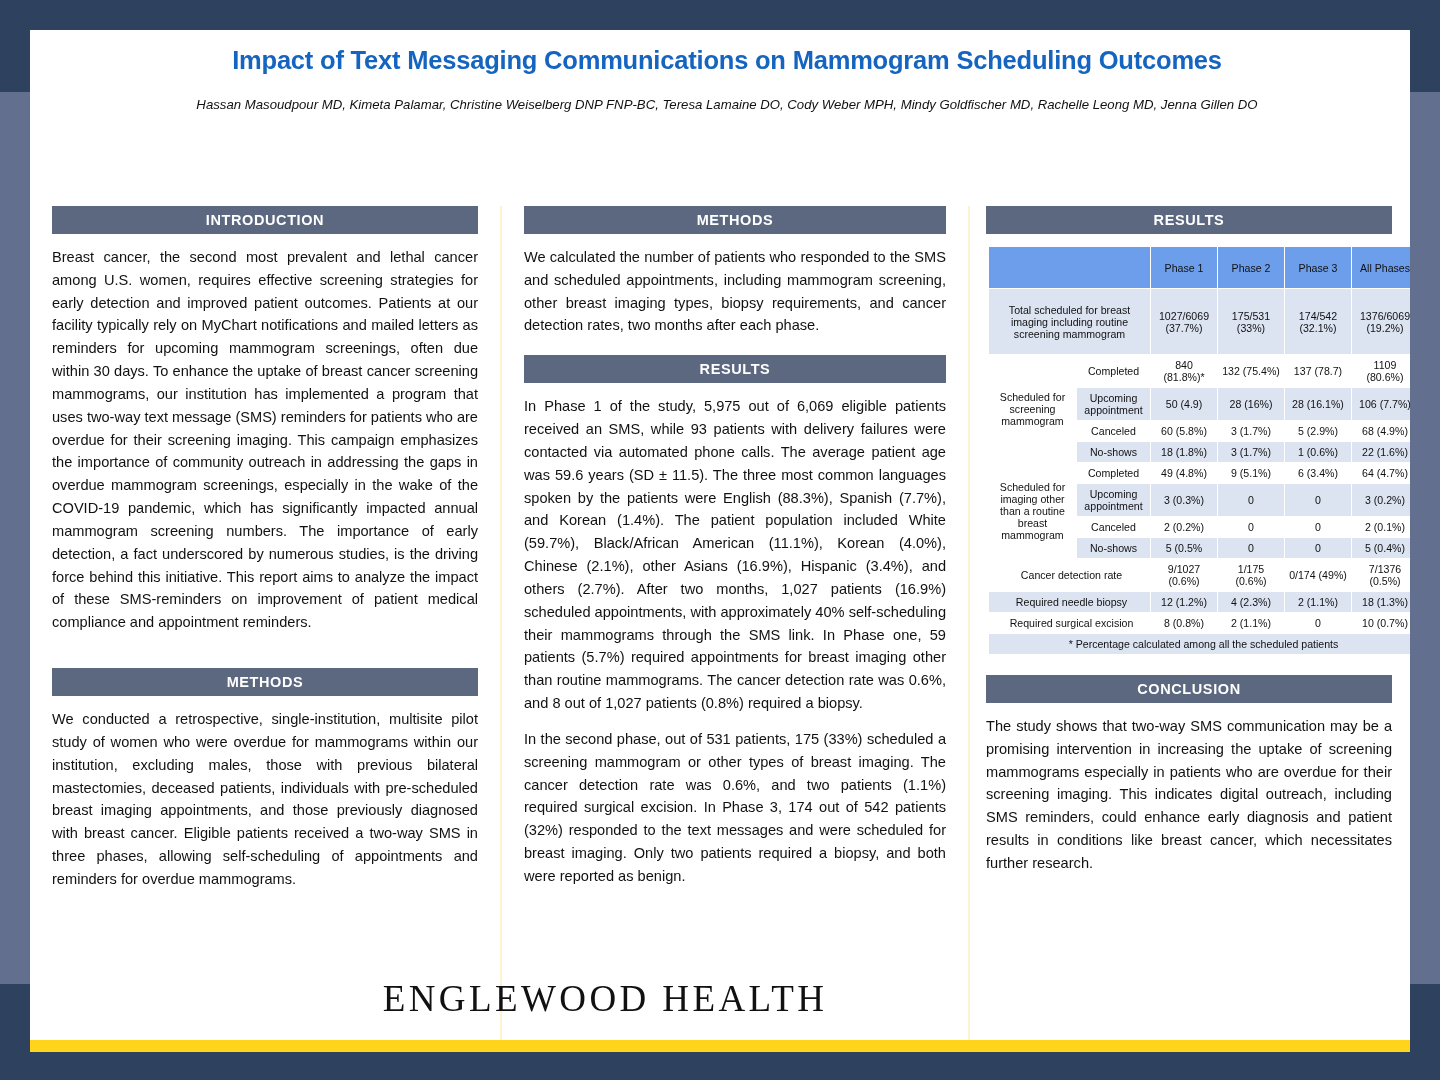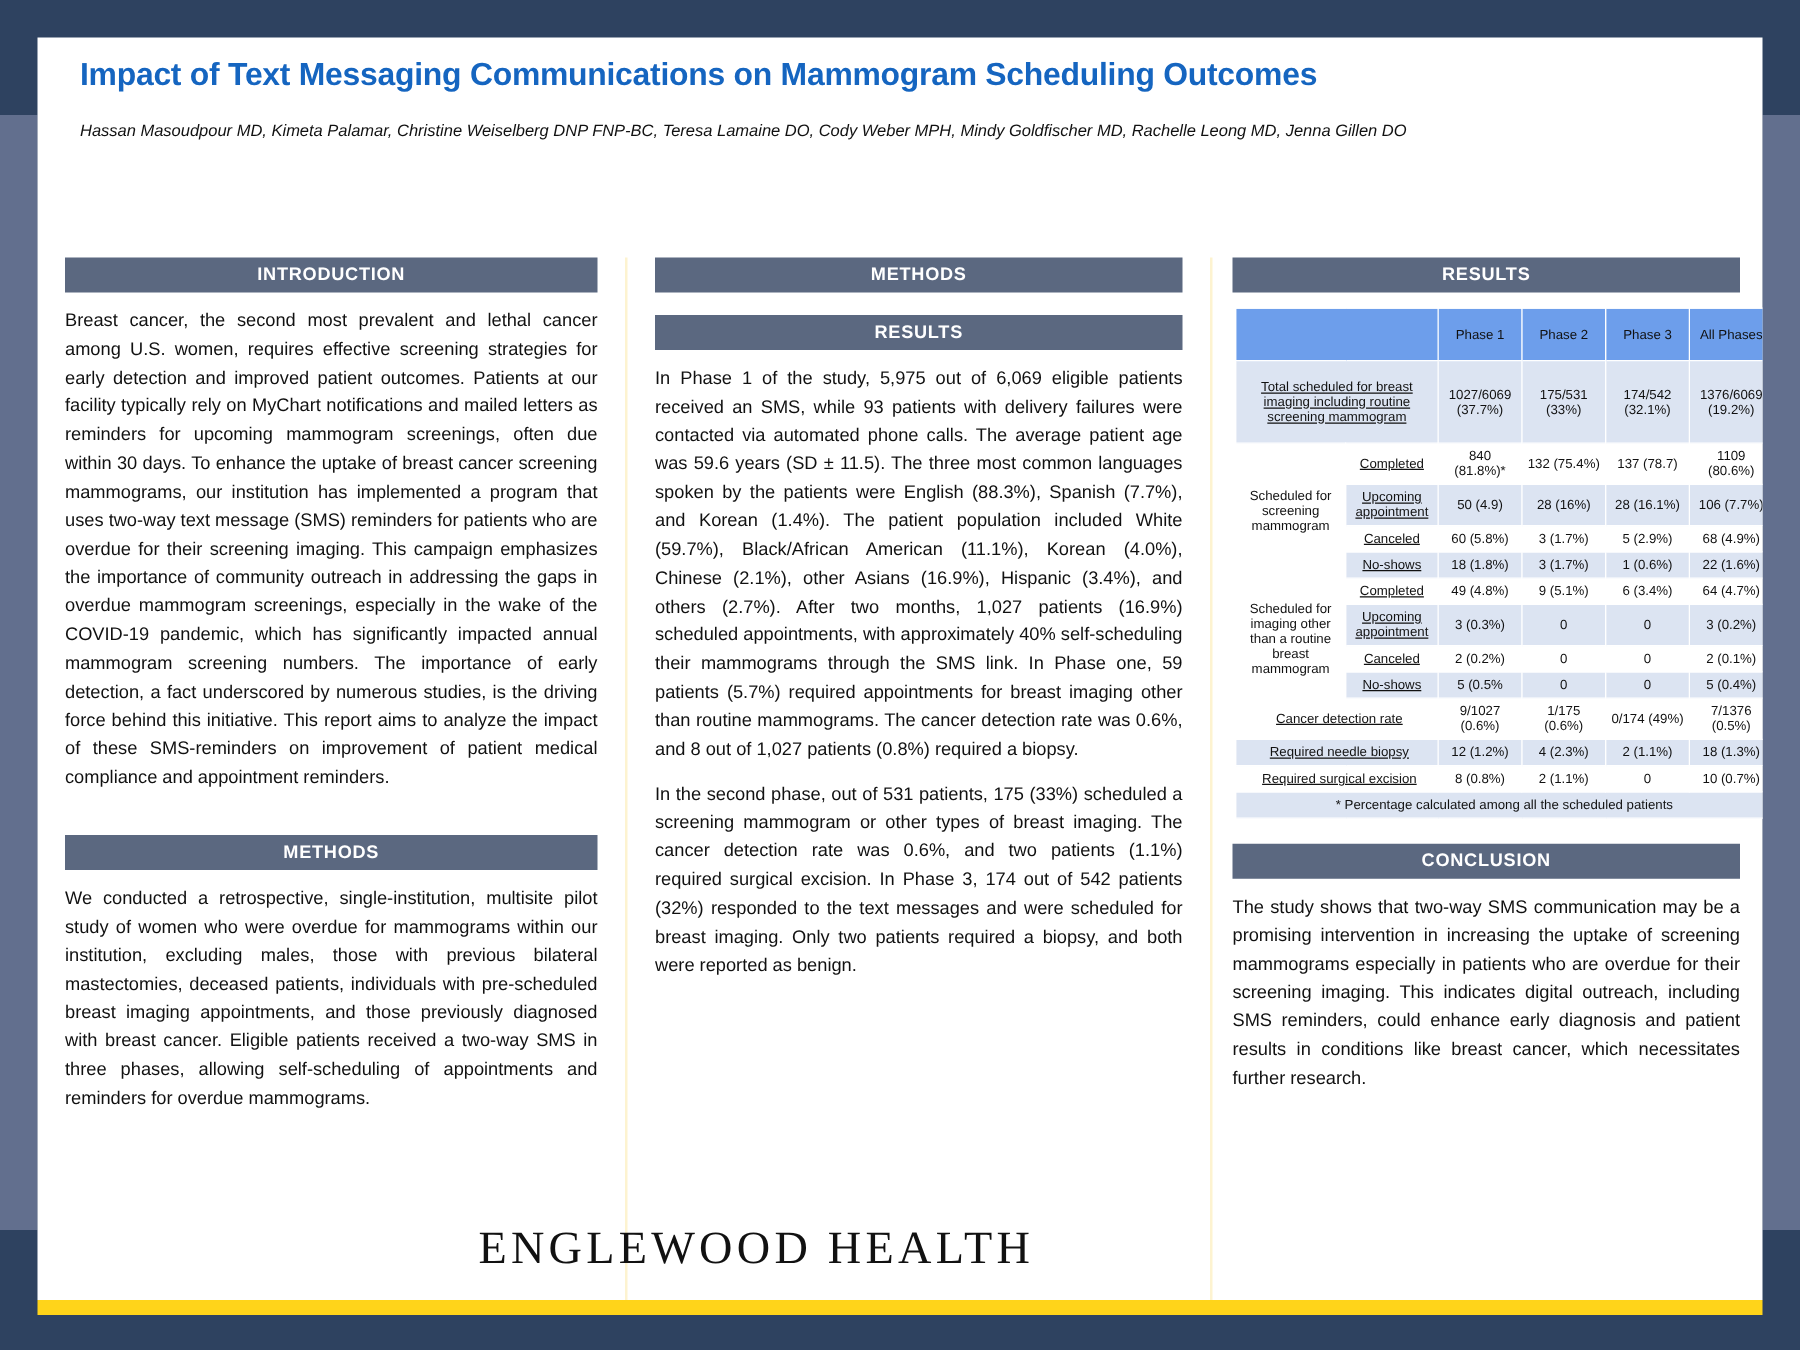--- a/index.html
+++ b/index.html
@@ -49,20 +49,21 @@
     left: 30px;
     top: 1040px;
     width: 1380px;
     height: 12px;
     background: #ffd41a;
   }
 
   
   #title-block {
     padding: 14px 20px 0 34px;
+    text-align: center;
   }
   .poster-title {
     color: #1565c0;
     font-size: 25.5px;
     font-weight: bold;
     line-height: 1.33;
     letter-spacing: -0.2px;
   }
   #authors {
     margin-top: 18px;
@@ -133,21 +134,21 @@
     vertical-align: middle;
     font-weight: normal;
   }
   table.results thead th {
     background: #6d9eeb;
     height: 42px;
     font-size: 10.6px;
   }
   th.corner-blank { background: #6d9eeb; }
 
-  td.rowlabel    { text-align: left;   background: #ffffff; text-decoration: underline; }
+  td.rowlabel    { text-align: left;   background: #ffffff; }
   td.rowlabel.sh { background: #dce4f2; }
   td.grouplabel  { text-align: center; background: #ffffff; }
 
   tr.shade td   { background: #dce4f2; }
   tr.plain td   { background: #ffffff; }
   td.plain      { background: #ffffff !important; }
 
   td.footnote {
     text-align: left;
     background: #dce4f2;
@@ -204,20 +205,21 @@
         <p class="body-text">Breast cancer, the second most prevalent and lethal cancer among U.S. women, requires effective screening strategies for early detection and improved patient outcomes. Patients at our facility typically rely on MyChart notifications and mailed letters as reminders for upcoming mammogram screenings, often due within 30 days. To enhance the uptake of breast cancer screening mammograms, our institution has implemented a program that uses two-way text message (SMS) reminders for patients who are overdue for their screening imaging. This campaign emphasizes the importance of community outreach in addressing the gaps in overdue mammogram screenings, especially in the wake of the COVID-19 pandemic, which has significantly impacted annual mammogram screening numbers. The importance of early detection, a fact underscored by numerous studies, is the driving force behind this initiative. This report aims to analyze the impact of these SMS-reminders on improvement of patient medical compliance and appointment reminders.</p>
 
         <div class="section-bar" id="methods-left-bar">METHODS</div>
         <p class="body-text">We conducted a retrospective, single-institution, multisite pilot study of women who were overdue for mammograms within our institution, excluding males, those with previous bilateral mastectomies, deceased patients, individuals with pre-scheduled breast imaging appointments, and those previously diagnosed with breast cancer. Eligible patients received a two-way SMS in three phases, allowing self-scheduling of appointments and reminders for overdue mammograms.</p>
       </div>
     </div>
 
     <div class="col" id="col-mid">
       <div class="inner">
         <div class="section-bar">METHODS</div>
+        <p class="body-text">We calculated the number of patients who responded to the SMS and scheduled appointments, including mammogram screening, other breast imaging types, biopsy requirements, and cancer detection rates, two months after each phase.</p>
 
         <div class="section-bar tight-top">RESULTS</div>
         <p class="body-text">In Phase 1 of the study, 5,975 out of 6,069 eligible patients received an SMS, while 93 patients with delivery failures were contacted via automated phone calls. The average patient age was 59.6 years (SD ± 11.5). The three most common languages spoken by the patients were English (88.3%), Spanish (7.7%), and Korean (1.4%). The patient population included White (59.7%), Black/African American (11.1%), Korean (4.0%), Chinese (2.1%), other Asians (16.9%), Hispanic (3.4%), and others (2.7%). After two months, 1,027 patients (16.9%) scheduled appointments, with approximately 40% self-scheduling their mammograms through the SMS link. In Phase one, 59 patients (5.7%) required appointments for breast imaging other than routine mammograms. The cancer detection rate was 0.6%, and 8 out of 1,027 patients (0.8%) required a biopsy.</p>
         <p class="body-text">In the second phase, out of 531 patients, 175 (33%) scheduled a screening mammogram or other types of breast imaging. The cancer detection rate was 0.6%, and two patients (1.1%) required surgical excision. In Phase 3, 174 out of 542 patients (32%) responded to the text messages and were scheduled for breast imaging. Only two patients required a biopsy, and both were reported as benign.</p>
       </div>
     </div>
 
     <div class="col" id="col-right">
       <div class="inner">
         <div class="section-bar">RESULTS</div>

